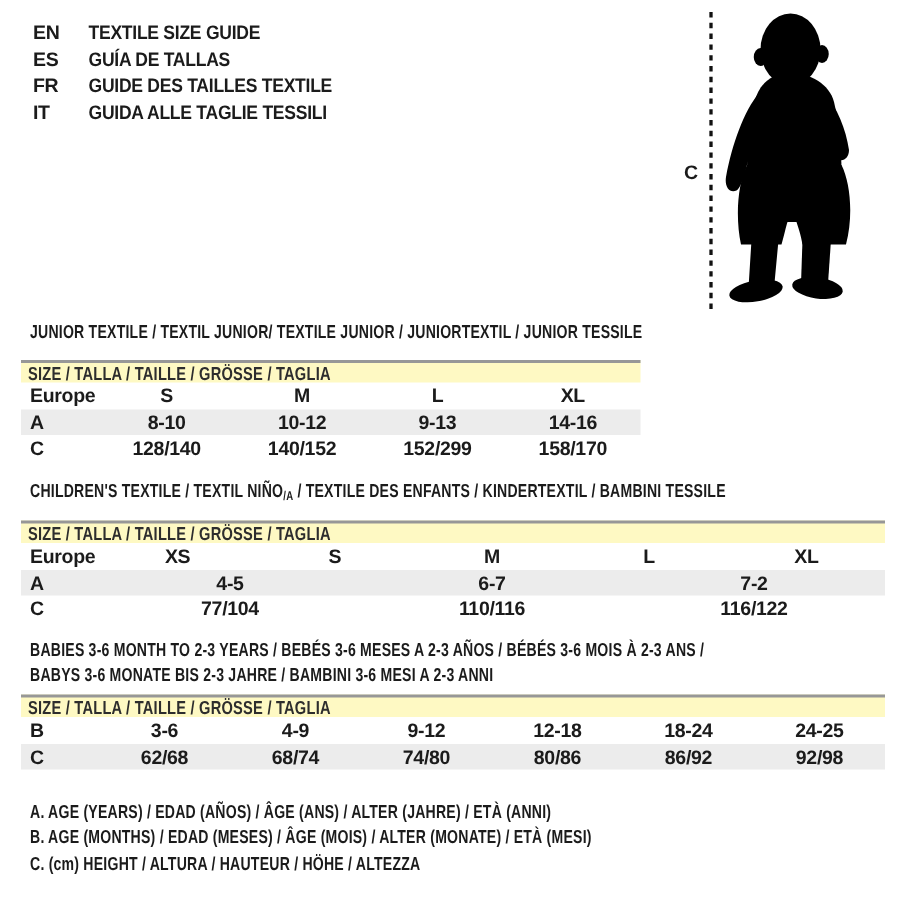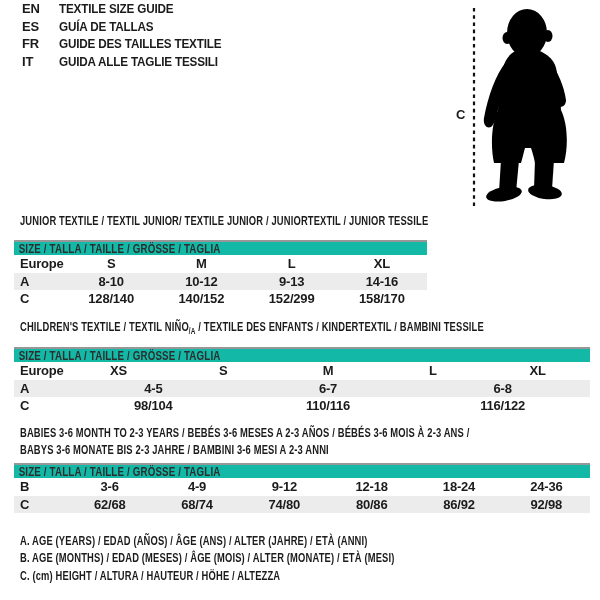--- a/index.html
+++ b/index.html
@@ -8,21 +8,21 @@
     position:relative;
     background:#ffffff;
     font-family:"Liberation Sans", sans-serif;
     font-weight:bold;
     color:#1b1b1b;
     overflow:hidden;
   }
   .abs { position:absolute; }
 
   
-  .lang-block { left:22px; top:0; }
+  .lang-block { left:22px; top:13px; }
   .lang-row { display:flex; height:17.5px; align-items:center; }
   .lang-code { width:37px; font-size:13px; letter-spacing:-0.2px; }
   .lang-label {
     font-size:13px; letter-spacing:-0.2px; white-space:nowrap;
     transform:scaleX(0.9); transform-origin:0 50%;
   }
 
   
   .figure-svg { left:428px; top:0px; }
   .height-marker { left:456px; top:107px; font-size:13px; }
@@ -31,28 +31,28 @@
   .sec-title {
     left:20px; font-size:12.5px; white-space:nowrap;
     transform:scaleX(0.75); transform-origin:0 0; letter-spacing:0.2px;
   }
   .sec-title .subsc { font-size:8.5px; vertical-align:-2.5px; }
   .two-line { line-height:17px; }
 
   
   .size-table { position:absolute; left:14px; }
   .st-bar {
-    background:#14b8a6; border-top:2px solid #979797;
+    background:#fef9c3; border-top:2px solid #979797;
     height:15px; display:flex; align-items:center; overflow:hidden;
   }
   .st-bar-text {
     font-size:12.5px; padding-left:6px; white-space:nowrap; color:#2d2d2d;
     transform:scaleX(0.78); transform-origin:0 50%; letter-spacing:0.2px;
   }
-  .st-row { display:flex; height:17.5px; align-items:center;justify-content:center; }
+  .st-row { display:flex; height:17.5px; align-items:center; }
   .st-row.shaded { background:#ececec; }
   .st-label { width:52px; padding-left:6px; font-size:13px; letter-spacing:-0.2px; }
   .st-cell { flex:1; text-align:center; font-size:13px; letter-spacing:-0.2px; }
 
   .t-junior   { top:240px; width:413px; }
   .t-children { top:347px; width:576px; }
   .t-babies   { top:463px; width:576px; }
   .title-junior   { top:214px; }
   .title-children { top:320px; }
   .title-babies   { top:425px; }
@@ -144,46 +144,46 @@
     <div class="st-cell">XS</div>
     <div class="st-cell">S</div>
     <div class="st-cell">M</div>
     <div class="st-cell">L</div>
     <div class="st-cell">XL</div>
   </div>
   <div class="st-row shaded">
     <div class="st-label">A</div>
     <div class="st-cell">4-5</div>
     <div class="st-cell">6-7</div>
-    <div class="st-cell">6-8</div>
+    <div class="st-cell">7-2</div>
   </div>
   <div class="st-row">
     <div class="st-label">C</div>
-    <div class="st-cell">98/104</div>
+    <div class="st-cell">77/104</div>
     <div class="st-cell">110/116</div>
     <div class="st-cell">116/122</div>
   </div>
 </div>
 
 <div class="abs sec-title title-babies two-line">
   <div>BABIES 3-6 MONTH TO 2-3 YEARS / BEBÉS 3-6 MESES A 2-3 AÑOS / BÉBÉS 3-6 MOIS À 2-3 ANS /</div>
   <div>BABYS 3-6 MONATE BIS 2-3 JAHRE / BAMBINI 3-6 MESI A 2-3 ANNI</div>
 </div>
 <div class="size-table t-babies">
   <div class="st-bar">
     <span class="st-bar-text">SIZE / TALLA / TAILLE / GRÖSSE / TAGLIA</span>
   </div>
   <div class="st-row">
     <div class="st-label">B</div>
     <div class="st-cell">3-6</div>
     <div class="st-cell">4-9</div>
     <div class="st-cell">9-12</div>
     <div class="st-cell">12-18</div>
     <div class="st-cell">18-24</div>
-    <div class="st-cell">24-36</div>
+    <div class="st-cell">24-25</div>
   </div>
   <div class="st-row shaded">
     <div class="st-label">C</div>
     <div class="st-cell">62/68</div>
     <div class="st-cell">68/74</div>
     <div class="st-cell">74/80</div>
     <div class="st-cell">80/86</div>
     <div class="st-cell">86/92</div>
     <div class="st-cell">92/98</div>
   </div>

